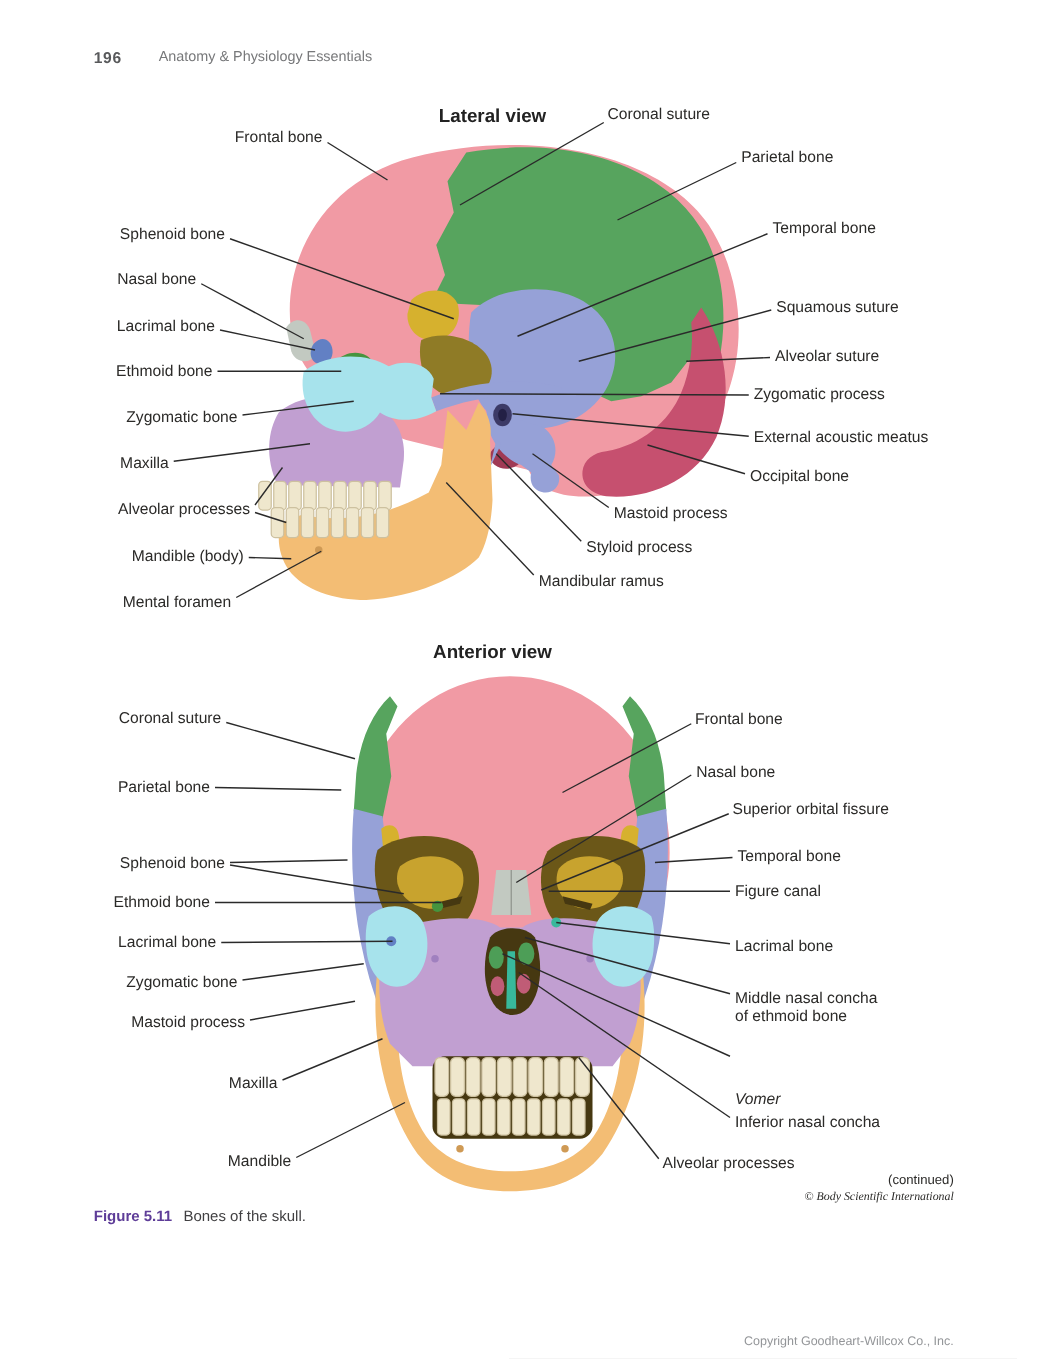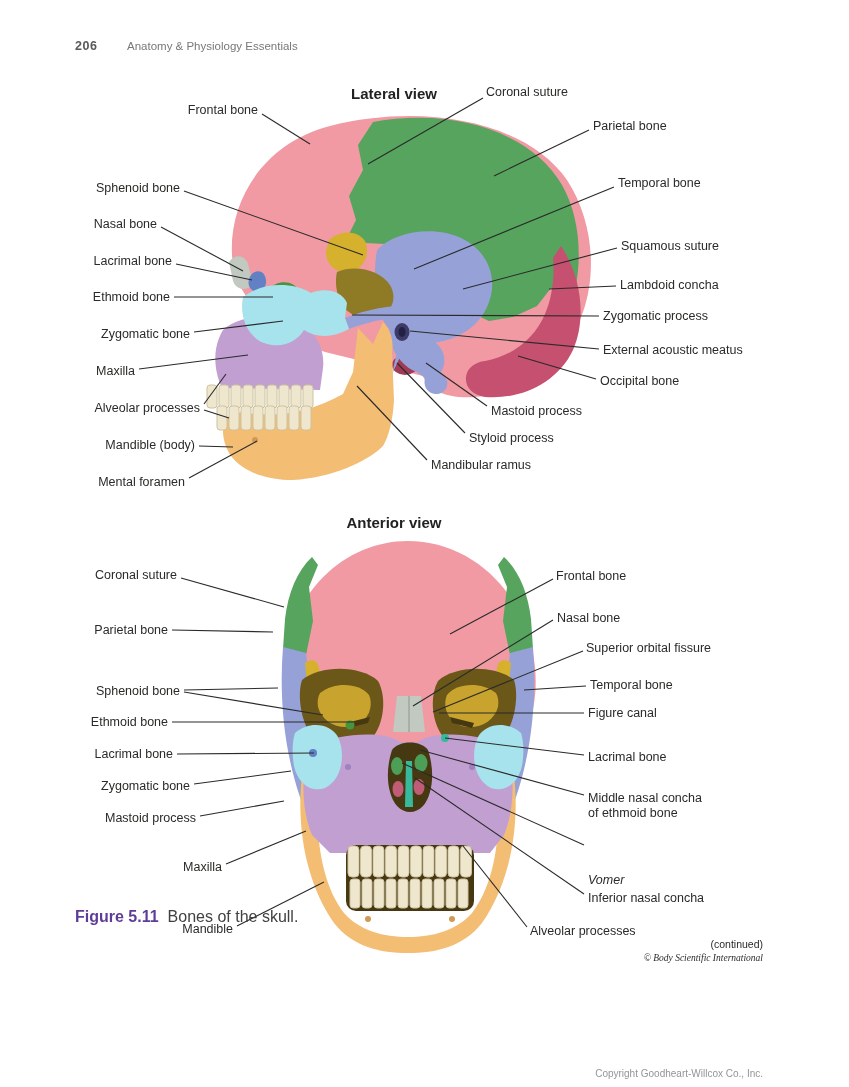--- a/index.html
+++ b/index.html
@@ -4,32 +4,32 @@
 <style>
   html,body{margin:0;padding:0;background:#e8e8e8;}
   .page{position:relative;width:849px;height:1087px;background:#ffffff;margin:0 auto;
         font-family:"Liberation Sans",sans-serif;overflow:hidden;}
   .skull{position:absolute;z-index:1;}
   .overlay{position:absolute;left:0;top:0;z-index:5;pointer-events:none;}
   .label{position:absolute;z-index:6;font-size:12.5px;line-height:15px;color:#2b2a28;white-space:pre-line;}
   .label.bold{font-weight:bold;font-size:15px;color:#222;}
   .header-num{position:absolute;left:75px;top:39px;font-weight:bold;font-size:12.5px;letter-spacing:.5px;color:var(--c-header_num);z-index:6;}
   .header-title{position:absolute;left:127px;top:40px;font-size:11.5px;color:var(--c-text_gray);z-index:6;}
-  .caption{position:absolute;left:75px;top:908px;font-size:16px;color:var(--c-text_dark);z-index:6;}
+  .caption{position:absolute;left:75px;top:966px;font-size:12px;color:var(--c-text_dark);z-index:6;}
   .caption .fig{color:var(--c-accent_caption);font-weight:bold;margin-right:9px;}
   .continued{position:absolute;right:86px;top:938px;font-size:10.5px;color:#2b2a28;z-index:6;}
   .credit{position:absolute;right:86px;top:953px;font-family:"Liberation Serif",serif;font-style:italic;font-size:9.5px;color:#2b2a28;z-index:6;text-align:center;}
   .copyright{position:absolute;right:86px;top:1068px;font-size:10px;color:var(--c-copyright_gray);z-index:6;margin-left:44px;}
 </style>
 </head>
 <body>
 
 <div class="page">
 
-  <div class="header-num">206</div>
+  <div class="header-num">196</div>
   <div class="header-title">Anatomy &amp; Physiology Essentials</div>
 
   <svg class="skull" style="left:195px;top:100px;" width="400" height="400" viewBox="0 0 400 400">
     <path d="M40,175 C26,118 58,46 135,26 C230,2 332,22 372,80 C398,120 402,172 388,212 C370,262 326,294 280,297 C252,299 233,290 228,276 L130,252 C82,236 52,206 40,175 Z" fill="#f19aa4"></path>
     <path d="M178,22 C262,7 338,34 367,85 C383,113 388,152 380,190 L366,198 L356,188 L342,206 L318,217 L294,221 L270,210 L250,192 L237,168 L230,146 L150,142 L161,120 L154,96 L168,70 L163,45 Z" fill="#57a45e"></path>
     <path d="M366,146 C386,176 392,218 378,250 C362,284 324,300 290,297 C277,295 270,287 271,277 C272,268 280,262 290,261 C318,256 340,238 350,214 C357,198 360,176 358,158 Z" fill="#c6506f"></path>
     <path d="M182,150 C200,131 240,125 268,139 C292,151 302,176 295,199 C288,224 264,241 236,243 C214,244 196,236 188,220 C180,204 178,172 182,150 Z" fill="#96a1d7"></path>
     <ellipse cx="210" cy="265" rx="13" ry="10" fill="#a03a55"></ellipse>
     <path d="M194,228 L240,242 C250,250 252,262 246,272 L252,280 C254,288 248,295 240,294 C232,293 228,286 230,278 L222,272 C210,268 200,256 196,244 Z" fill="#96a1d7"></path>
     <path d="M202,252 L197,274 L206,255 Z" fill="#96a1d7"></path>
@@ -184,21 +184,21 @@
       <div class="label" style="top: 297px; right: 679px; text-align: right; transform: translateY(-50%);">Ethmoid bone</div>
       <div class="label" style="top: 334px; right: 659px; text-align: right; transform: translateY(-50%);">Zygomatic bone</div>
       <div class="label" style="top: 371px; right: 714px; text-align: right; transform: translateY(-50%);">Maxilla</div>
       <div class="label" style="top: 408px; right: 649px; text-align: right; transform: translateY(-50%);">Alveolar processes</div>
       <div class="label" style="top: 445px; right: 654px; text-align: right; transform: translateY(-50%);">Mandible (body)</div>
       <div class="label" style="top: 482px; right: 664px; text-align: right; transform: translateY(-50%); margin-left: 22px;">Mental foramen</div>
       <div class="label" style="top: 92px; left: 486px; transform: translateY(-50%);">Coronal suture</div>
       <div class="label" style="top: 126px; left: 593px; transform: translateY(-50%);">Parietal bone</div>
       <div class="label" style="top: 183px; left: 618px; transform: translateY(-50%);">Temporal bone</div>
       <div class="label" style="top: 246px; left: 621px; transform: translateY(-50%);">Squamous suture</div>
-      <div class="label" style="top: 285px; left: 620px; transform: translateY(-50%);">Lambdoid concha</div>
+      <div class="label" style="top: 285px; left: 620px; transform: translateY(-50%);">Alveolar suture</div>
       <div class="label" style="top: 316px; left: 603px; transform: translateY(-50%);">Zygomatic process</div>
       <div class="label" style="top: 350px; left: 603px; transform: translateY(-50%);">External acoustic meatus</div>
       <div class="label" style="top: 381px; left: 600px; transform: translateY(-50%);">Occipital bone</div>
       <div class="label" style="top: 411px; left: 491px; transform: translateY(-50%);">Mastoid process</div>
       <div class="label" style="top: 438px; left: 469px; transform: translateY(-50%);">Styloid process</div>
       <div class="label" style="top: 465px; left: 431px; transform: translateY(-50%);">Mandibular ramus</div>
       <div class="label bold" style="top: 522px; left: 394px; transform: translate(-50%, -50%);">Anterior view</div>
       <div class="label" style="top: 575px; right: 672px; text-align: right; transform: translateY(-50%);">Coronal suture</div>
       <div class="label" style="top: 630px; right: 681px; text-align: right; transform: translateY(-50%);">Parietal bone</div>
       <div class="label" style="top: 691px; right: 669px; text-align: right; transform: translateY(-50%);">Sphenoid bone</div>

